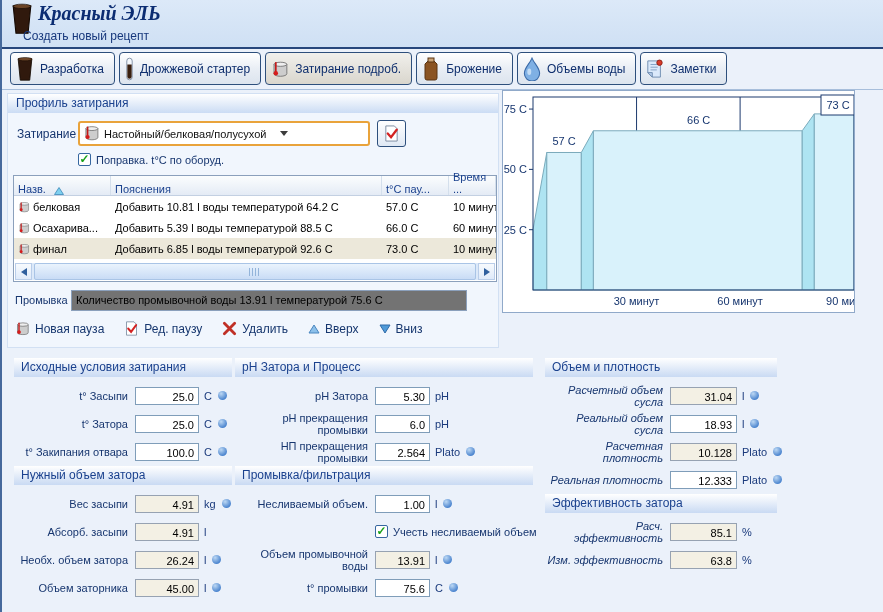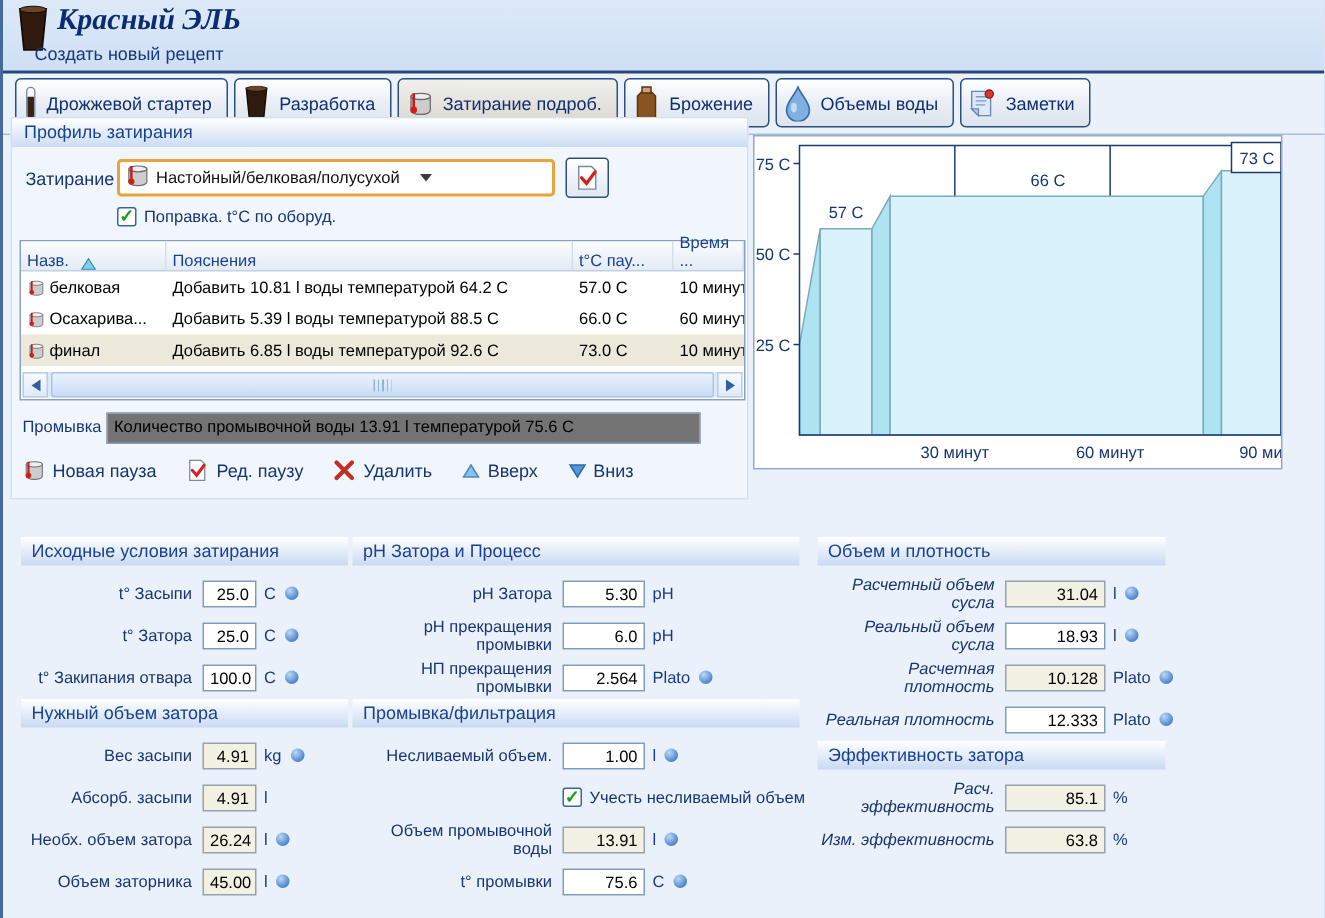--- a/index.html
+++ b/index.html
@@ -14,21 +14,21 @@
   #new-recipe{position:absolute;left:21px;top:29px;font-size:12px;color:#17387c;cursor:pointer;}
   
   #tabs{position:absolute;left:8px;top:52px;display:flex;gap:4px;}
   .tab{height:33px;border:1px solid #2d4f7c;border-radius:4px;box-sizing:border-box;
        background:linear-gradient(#ffffff,#e9eef5 50%,#dce4ee);display:flex;align-items:center;
        padding:0 10px 0 5px;gap:6px;font-size:12px;color:#0f2f6e;cursor:default;}
   .tab.active{background:linear-gradient(#f1f0ec,#d9d6cd);}
   .tab .ticon{display:flex;align-items:center;justify-content:center;}
   #tabsep{position:absolute;left:0;top:89px;width:100%;height:1px;background:#a7bedb;}
   
-  #mashpanel{position:absolute;left:5px;top:78px;width:492px;height:255px;
+  #mashpanel{position:absolute;left:5px;top:93px;width:492px;height:255px;
              background:#f1f6fd;border:1px solid #d2e0f3;box-sizing:border-box;}
   .pheader{height:19px;background:linear-gradient(#ffffff,#cbdcf4);color:#1a418e;
            font-size:12px;line-height:19px;padding-left:8px;}
   #mash-label{position:absolute;left:9px;top:33px;font-size:12px;color:#17366f;}
   #mash-select{position:absolute;left:70px;top:27px;width:292px;height:25px;box-sizing:border-box;
                background:#fff;border:2px solid #e9a33b;border-radius:3px;display:flex;align-items:center;
                gap:4px;padding:0 6px 0 3px;font-size:11px;color:#101010;cursor:default;}
   .ddarrow{width:0;height:0;border-left:4px solid transparent;border-right:4px solid transparent;
            border-top:5px solid #3c3c3c;margin-left:10px;}
   #edit-profile-btn{position:absolute;left:369px;top:26px;width:29px;height:27px;box-sizing:border-box;
@@ -77,21 +77,21 @@
   .frow:first-of-type{margin-top:7px;}
   .lbl{text-align:right;font-size:11px;color:#17366f;flex:none;padding-right:7px;box-sizing:border-box;}
   .lblspace{flex:none;}
   .fin{height:18px;box-sizing:border-box;border:1px solid #7f9db9;background:#fff;font-size:11px;
        color:#000;text-align:right;padding:3px 4px 0;flex:none;}
   .fin.ro{background:#f3f0e4;border-color:#96a2b2;}
   .unit{font-size:11px;color:#1a3a7c;margin-left:5px;white-space:nowrap;}
   .dot{width:9px;height:9px;border-radius:50%;flex:none;
        background:radial-gradient(circle at 35% 30%,#bcd8f4,#4d86cf 70%);margin-left:6px;}
   .cblabel{font-size:11px;color:#17366f;margin-left:5px;white-space:nowrap;}
-  .col1 .lbl,.col1 .lblspace{width:121px;} .col1 .fin{width:36px;}
+  .col1 .lbl,.col1 .lblspace{width:121px;} .col1 .fin{width:64px;}
   .col2 .lbl,.col2 .lblspace{width:140px;} .col2 .fin{width:55px;}
   .col3 .lbl,.col3 .lblspace{width:125px;font-style:italic;} .col3 .fin{width:67px;text-align:right;}
   #sec-initial{left:12px;top:358px;width:218px;}
   #sec-volume{left:12px;top:466px;width:218px;}
   #sec-ph{left:233px;top:358px;width:298px;}
   #sec-sparge{left:233px;top:466px;width:298px;}
   #sec-density{left:543px;top:358px;width:232px;}
   #sec-eff{left:543px;top:494px;width:232px;}
 </style>
 </head>
@@ -105,35 +105,35 @@
             <ellipse cx="10" cy="2.5" rx="8" ry="2" fill="#6b4426" stroke="#140a04" stroke-width="0.6"></ellipse>
           </svg>
         </span></span>
     <div id="page-title">Красный ЭЛЬ</div>
     <div id="new-recipe">Создать новый рецепт</div>
   </div>
 
   <div id="tabs">
       <div class="tab">
         <span class="ticon" style="display: inline-flex; align-items: center;">
+          <svg width="18" height="24" viewBox="0 0 20 28">
+            <path d="M2 2 h16 l-2.5 25 h-11 z" fill="#30190d" stroke="#140a04"></path>
+            <ellipse cx="10" cy="2.5" rx="8" ry="2" fill="#6b4426" stroke="#140a04" stroke-width="0.6"></ellipse>
+          </svg>
+        </span>
+        <span>Разработка</span>
+      </div>
+      <div class="tab">
+        <span class="ticon" style="display: inline-flex; align-items: center;">
           <svg width="9" height="24" viewBox="0 0 10 26">
             <rect x="2" y="1" width="6" height="24" rx="3" fill="#f4f8fc" stroke="#7a8aa0"></rect>
             <path d="M2.6 8 h4.8 v13.5 a2.4 2.4 0 0 1 -4.8 0 z" fill="#3a2010"></path>
           </svg>
         </span>
         <span>Дрожжевой стартер</span>
-      </div>
-      <div class="tab">
-        <span class="ticon" style="display: inline-flex; align-items: center;">
-          <svg width="18" height="24" viewBox="0 0 20 28">
-            <path d="M2 2 h16 l-2.5 25 h-11 z" fill="#30190d" stroke="#140a04"></path>
-            <ellipse cx="10" cy="2.5" rx="8" ry="2" fill="#6b4426" stroke="#140a04" stroke-width="0.6"></ellipse>
-          </svg>
-        </span>
-        <span>Разработка</span>
       </div>
       <div class="tab active">
         <span class="ticon" style="display: inline-flex; align-items: center;">
           <svg width="18" height="24" viewBox="0 0 21 20">
             <path d="M3.5 4.5 h15 v11 a7.5 3 0 0 1 -15 0 z" fill="#cdcdcd" stroke="#6e6e6e"></path>
             <ellipse cx="11" cy="4.5" rx="7.5" ry="2.4" fill="#eeeeee" stroke="#6e6e6e"></ellipse>
             <line x1="5.6" y1="2" x2="5.6" y2="13.5" stroke="#c51a1a" stroke-width="2"></line>
             <circle cx="5.6" cy="15" r="2.6" fill="#d51c1c"></circle>
           </svg>
         </span>

